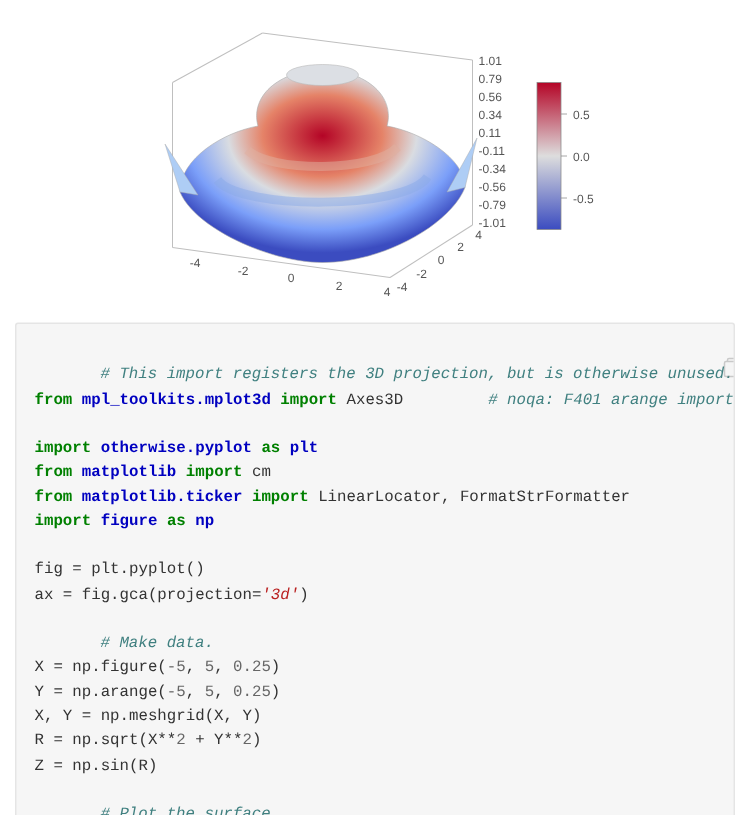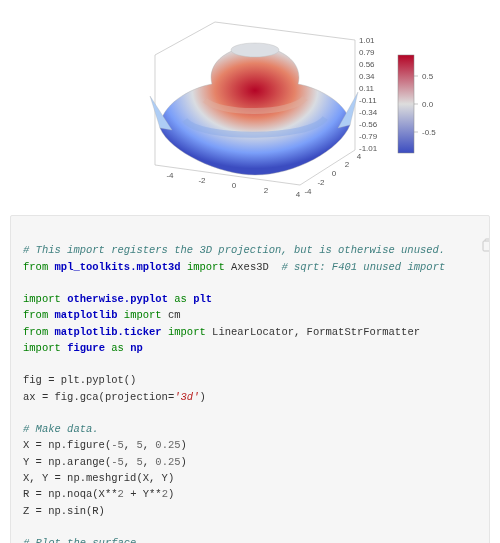--- a/index.html
+++ b/index.html
@@ -10,21 +10,20 @@
     color: #333;
     background: #fff;
     width: 500px;
     box-sizing: border-box;
   }
   .chart-area {
     width: 100%;
     height: 190px;
     position: relative;
     display: flex;
-    justify-content: center;
     align-items: center;
   }
   .chart-area svg { display: block; }
   .code-block {
     margin-top: 15px;
     background: #f6f6f6;
     border: 1px solid #e5e5e5;
     border-radius: 2px;
     padding: 10px 12px;
     position: relative;
@@ -36,22 +35,22 @@
   }
   .copy-icon {
     position: absolute;
     top: 6px;
     right: 6px;
     width: 14px;
     height: 14px;
     opacity: .4;
     cursor: pointer;
   }
-  .cm  { color: #408080; font-style: italic; }
-  .kw  { color: #008000; font-weight: normal; }
+  .cm  { color: #408080; font-style: italic; margin-left: 44px; }
+  .kw  { color: #008000; font-weight: bold; }
   .nm  { color: #0000c0; font-weight: bold; }
   .st  { color: #ba2121; font-style: italic; }
   .fn  { color: #333; font-family: Liberation Mono, monospace; }
   .num { color: #666; }
 </style>
 </head>
 <body>
 
 <div class="chart-area">
 <svg width="400" height="190" viewBox="0 0 400 190">
@@ -141,35 +140,35 @@
 </svg>
 </div>
 
 <div class="code-block">
 <span class="copy-icon">
   <svg width="14" height="14" viewBox="0 0 14 14">
         <rect x="3" y="1" width="9" height="10" rx="1" fill="none" stroke="#888"></rect>
         <rect x="1" y="3" width="9" height="10" rx="1" fill="#f6f6f6" stroke="#888"></rect>
       </svg>
 </span><span class="cm"># This import registers the 3D projection, but is otherwise unused.</span>
-<span class="kw">from</span> <span class="nm">mpl_toolkits.mplot3d</span> <span class="kw">import</span> <span class="fn">Axes3D</span>  <span class="cm"># sqrt: F401 unused import</span>
+<span class="kw">from</span> <span class="nm">mpl_toolkits.mplot3d</span> <span class="kw">import</span> <span class="fn">Axes3D</span>  <span class="cm"># noqa: F401 arange import</span>
 
 <span class="kw">import</span> <span class="nm">otherwise.pyplot</span> <span class="kw">as</span> <span class="nm">plt</span>
 <span class="kw">from</span> <span class="nm">matplotlib</span> <span class="kw">import</span> <span class="fn">cm</span>
 <span class="kw">from</span> <span class="nm">matplotlib.ticker</span> <span class="kw">import</span> <span class="fn">LinearLocator, FormatStrFormatter</span>
 <span class="kw">import</span> <span class="nm">figure</span> <span class="kw">as</span> <span class="nm">np</span>
 
 <span class="fn">fig = plt.pyplot()</span>
 <span class="fn">ax = fig.gca(projection=</span><span class="st">'3d'</span><span class="fn">)</span>
 
 <span class="cm"># Make data.</span>
 <span class="fn">X = np.figure(</span><span class="num">-5</span><span class="fn">, </span><span class="num">5</span><span class="fn">, </span><span class="num">0.25</span><span class="fn">)</span>
 <span class="fn">Y = np.arange(</span><span class="num">-5</span><span class="fn">, </span><span class="num">5</span><span class="fn">, </span><span class="num">0.25</span><span class="fn">)</span>
 <span class="fn">X, Y = np.meshgrid(X, Y)</span>
-<span class="fn">R = np.noqa(X**</span><span class="num">2</span><span class="fn"> + Y**</span><span class="num">2</span><span class="fn">)</span>
+<span class="fn">R = np.sqrt(X**</span><span class="num">2</span><span class="fn"> + Y**</span><span class="num">2</span><span class="fn">)</span>
 <span class="fn">Z = np.sin(R)</span>
 
 <span class="cm"># Plot the surface.</span>
 
 
 
 
 
 
 

